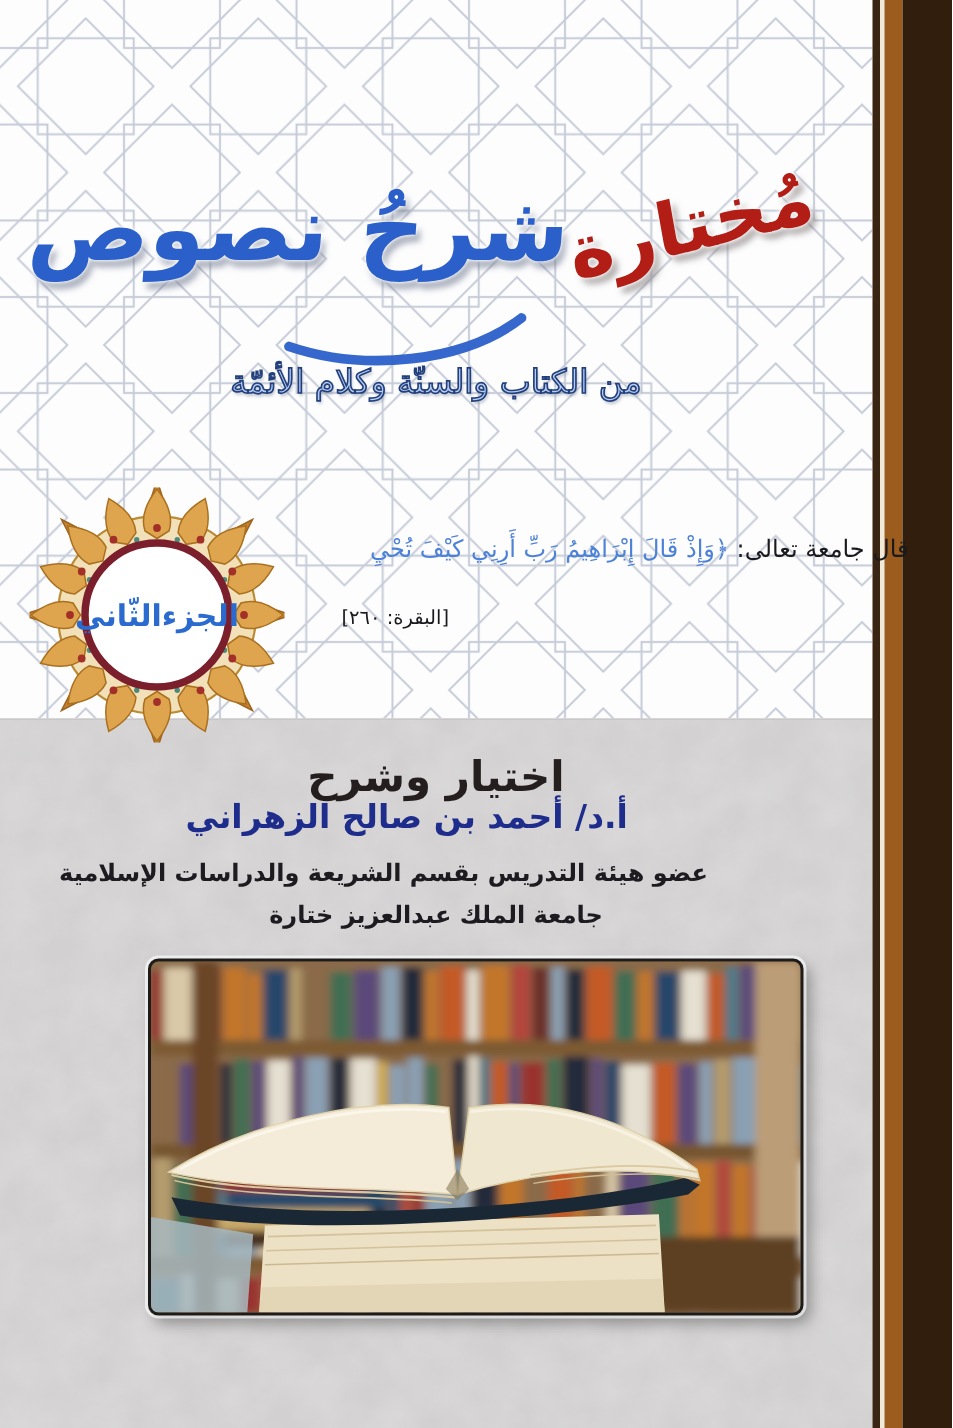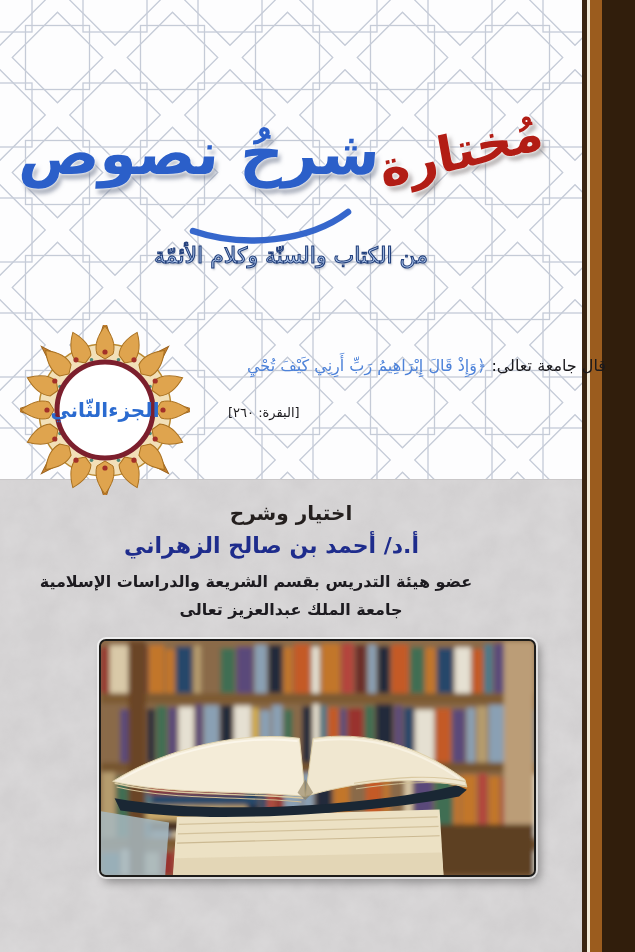--- a/index.html
+++ b/index.html
@@ -43,21 +43,21 @@
 
   
   .verse{position:absolute;left:228px;top:350px;width:378px;text-align:right;
       font-size:16px;line-height:31px;color:#4d82d9;}
   .verse .line{white-space:nowrap;}
   .verse-intro{color:#1a191d;}
   .verse-ref{text-align:left;color:#1a191d;font-size:13px;margin-top:16px;direction:rtl;}
 
   
   .byline{position:absolute;left:0;top:501px;width:582px;text-align:center;
-      font-size:20px;font-weight:bold;color:#241f1e;}
+      font-size:28px;font-weight:bold;color:#241f1e;}
   .author{position:absolute;left:0;top:533px;width:543px;text-align:center;
       font-size:22px;font-weight:bold;color:#1e2c8c;}
   .aff1{position:absolute;left:0;top:572px;width:512px;text-align:center;
       font-size:16px;font-weight:bold;color:#1d1b20;}
   .aff2{position:absolute;left:0;top:600px;width:582px;text-align:center;
       font-size:16px;font-weight:bold;color:#1d1b20;}
 
   
   .photo-frame{position:absolute;left:99px;top:639px;width:433px;height:234px;
       border:2px solid #1d1c1a;border-radius:7px;overflow:hidden;background:#8a6a48;
@@ -192,21 +192,21 @@
 
   <div class="verse">
     <div class="line"><span class="verse-intro">قال جامعة تعالى:</span>
       <span>﴿وَإِذْ قَالَ إِبْرَاهِيمُ رَبِّ أَرِنِي كَيْفَ تُحْيِ</span></div>
     <div class="verse-ref">[البقرة: ٢٦٠]</div>
   </div>
 
   <div class="byline">اختيار وشرح</div>
   <div class="author">أ.د/ أحمد بن صالح الزهراني</div>
   <div class="aff1">عضو هيئة التدريس بقسم الشريعة والدراسات الإسلامية</div>
-  <div class="aff2">جامعة الملك عبدالعزيز تعالى</div>
+  <div class="aff2">جامعة الملك عبدالعزيز ختارة</div>
 
   <div class="photo-frame">
     <svg width="433" height="234" viewBox="0 0 445 250" preserveAspectRatio="none">
       <defs>
         <filter id="bgblur" x="-5%" y="-5%" width="110%" height="110%">
           <feGaussianBlur stdDeviation="2.8"></feGaussianBlur>
         </filter>
       </defs>
       <g filter="url(#bgblur)">
         <rect width="445" height="250" fill="#8a6a48"></rect>

